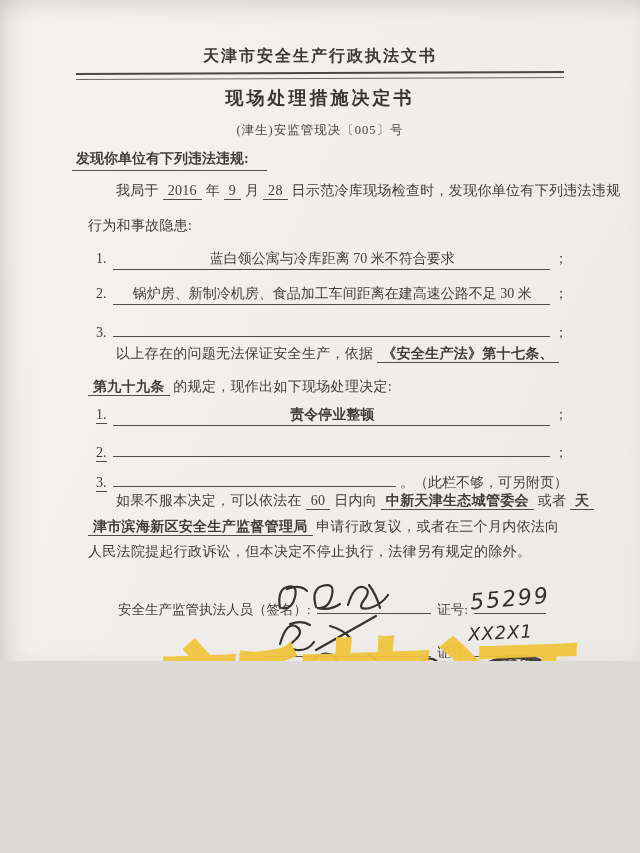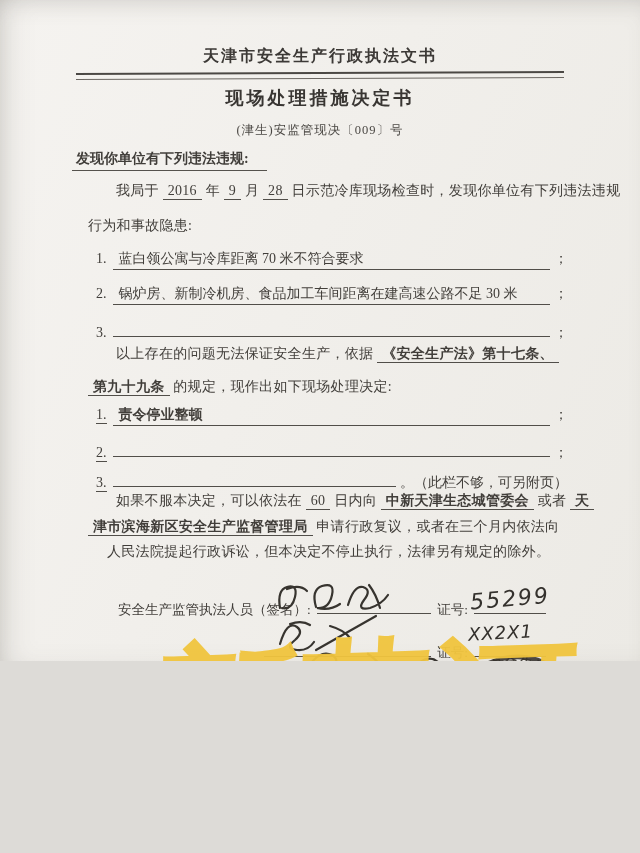--- a/index.html
+++ b/index.html
@@ -14,21 +14,21 @@
   .center{left:0;right:0;text-align:center;}
   .cat{top:46px;font-size:16px;font-weight:bold;letter-spacing:2px;color:#3c3936;}
   .rule{top:72px;left:76px;width:488px;height:4px;border-top:2px solid #4b4844;border-bottom:1px solid #6b6762;transform:rotate(-.25deg);}
   .doctitle{top:86px;font-size:18px;font-weight:bold;letter-spacing:3px;color:#393633;}
   .docno{top:122px;font-size:12.5px;letter-spacing:1px;color:#4a4743;}
   .addr{top:150px;left:72px;font-size:14px;font-weight:600;border-bottom:1px solid #55524d;padding:0 18px 2px 4px;}
   .bline{font-size:14px;letter-spacing:.3px;}
   .u{border-bottom:1px solid #514e49;padding:0 5px 1px 5px;}
   .item{display:flex;align-items:baseline;font-size:14px;}
   .item .no{margin-right:6px;}
-  .item .fill{flex:1;border-bottom:1px solid #514e49;padding:0 4px 1px 6px;min-height:17px;}
+  .item .fill{flex:1;border-bottom:1px solid #514e49;padding:0 4px 1px 6px;min-height:17px;text-align:center;}
   .item .tail{margin-left:4px;}
   .sigrow{display:flex;align-items:baseline;font-size:13.5px;}
   .sigline{flex:1;border-bottom:1px solid #514e49;min-height:16px;margin:0 6px;}
   .certline{width:72px;border-bottom:1px solid #514e49;min-height:16px;margin-left:6px;}
   .hand{font-family:"DejaVu Sans",sans-serif;font-style:italic;color:#34312d;z-index:3;}
   .ink{stroke:#37342f;stroke-width:2.2;fill:none;stroke-linecap:round;z-index:3;}
   .hline{height:1px;background:#57544f;z-index:1;}
   .footer{display:flex;justify-content:space-between;font-size:11px;color:#44413d;margin-top:24px;}
   .wm{
     z-index:6;left:148px;top:636px;font-size:152px;line-height:1;font-weight:bold;
@@ -40,21 +40,21 @@
   svg.sig{z-index:3;position:absolute;overflow:visible;}
 </style>
 </head>
 <body>
 
 <div class="page">
 
   <div class="abs center cat">天津市安全生产行政执法文书</div>
   <div class="abs rule"></div>
   <div class="abs center doctitle">现场处理措施决定书</div>
-  <div class="abs center docno">(津生)安监管现决〔009〕号</div>
+  <div class="abs center docno">(津生)安监管现决〔005〕号</div>
 
   <div class="abs addr">发现你单位有下列违法违规:</div>
 
   <div class="abs bline" style="top:182px;left:116px;text-align:center;">
     <span>我局于</span>
     <span class="u">2016</span>
     <span>年</span>
     <span class="u">9</span>
     <span>月</span>
     <span class="u">28</span>
@@ -108,21 +108,21 @@
     <span class="u">60</span>
     <span>日内向</span>
     <span class="u" style="font-weight:600;">中新天津生态城管委会</span>
     <span>或者</span>
     <span class="u" style="font-weight:600;">天</span>
   </div>
   <div class="abs bline" style="top:518px;left:88px;">
     <span class="u" style="font-weight:600;">津市滨海新区安全生产监督管理局</span>
     <span>申请行政复议，或者在三个月内依法向</span>
   </div>
-  <div class="abs bline" style="top:543px;left:88px;margin-left:19px;">人民法院提起行政诉讼，但本决定不停止执行，法律另有规定的除外。</div>
+  <div class="abs bline" style="top:543px;left:88px;">人民法院提起行政诉讼，但本决定不停止执行，法律另有规定的除外。</div>
 
   <div class="abs sigrow" style="top:597px;left:118px;right:94px;">
     <span>安全生产监管执法人员（签名）:</span>
     <span class="sigline"></span>
     <span>证号:</span>
     <span class="certline"></span>
   </div>
   <div class="abs sigrow" style="top:640px;left:258px;right:94px;">
     <span class="sigline"></span>
     <span>证号:</span>

